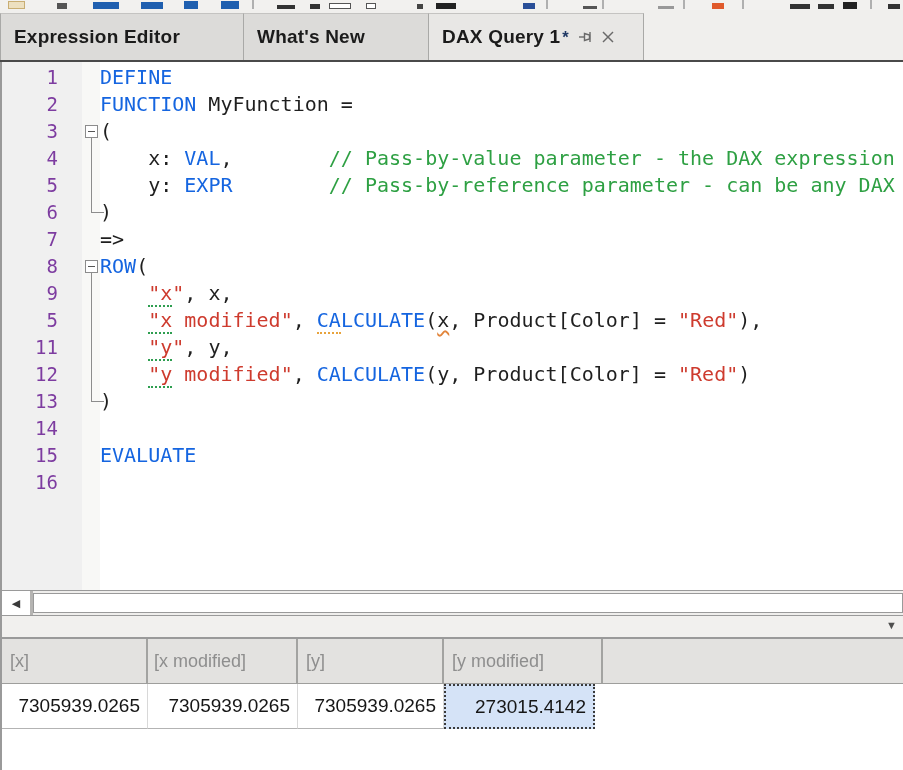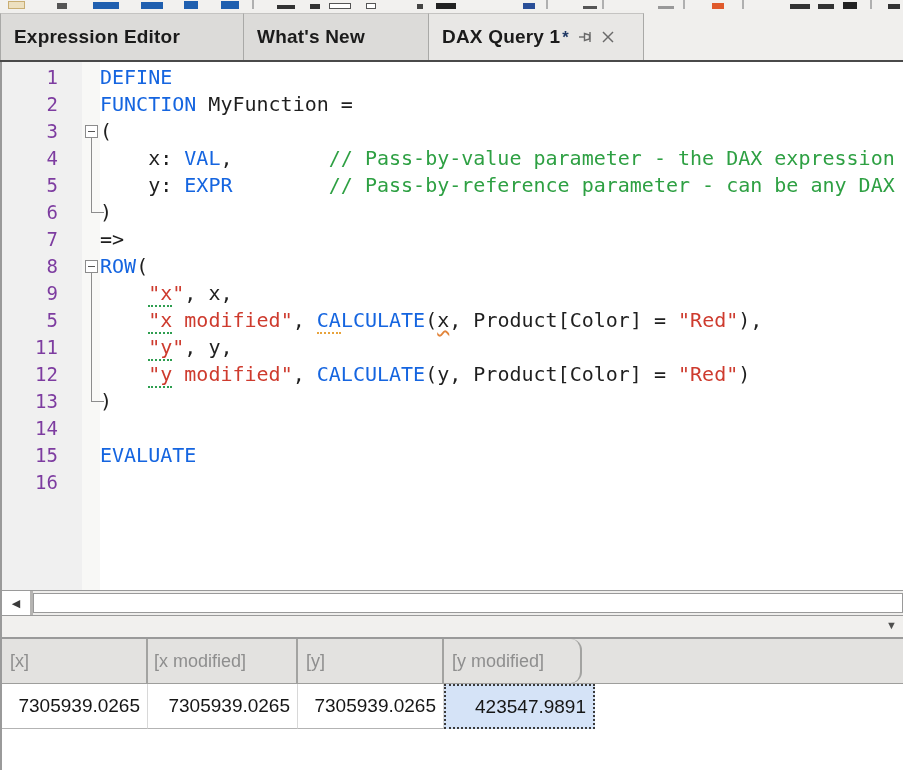--- a/index.html
+++ b/index.html
@@ -218,24 +218,24 @@
 
 <div id="splitter-strip">
   <span id="results-drop">▼</span>
 </div>
 
 <div id="grid">
   <div id="grid-header">
       <div class="hcell" style="width: 146px;">[x]</div>
       <div class="hcell" style="width: 150px; padding-left: 6px;">[x modified]</div>
       <div class="hcell" style="width: 146px;">[y]</div>
-      <div class="hcell" style="width: 138px; border-radius: 11px;">[y modified]</div>
+      <div class="hcell" style="width: 159px;">[y modified]</div>
       <div class="hcell hfill"></div>
     </div>
   <div id="grid-row">
       <div class="dcell" style="width: 146px;">7305939.0265</div>
       <div class="dcell" style="width: 150px;">7305939.0265</div>
       <div class="dcell" style="width: 146px;">7305939.0265</div>
-      <div class="dcell selected" style="width: 151px;">423547.9891</div>
+      <div class="dcell selected" style="width: 151px;">273015.4142</div>
       <div class="dcell dfill"></div>
     </div>
   <div id="grid-bottom"></div>
 </div>
 
 </body></html>

